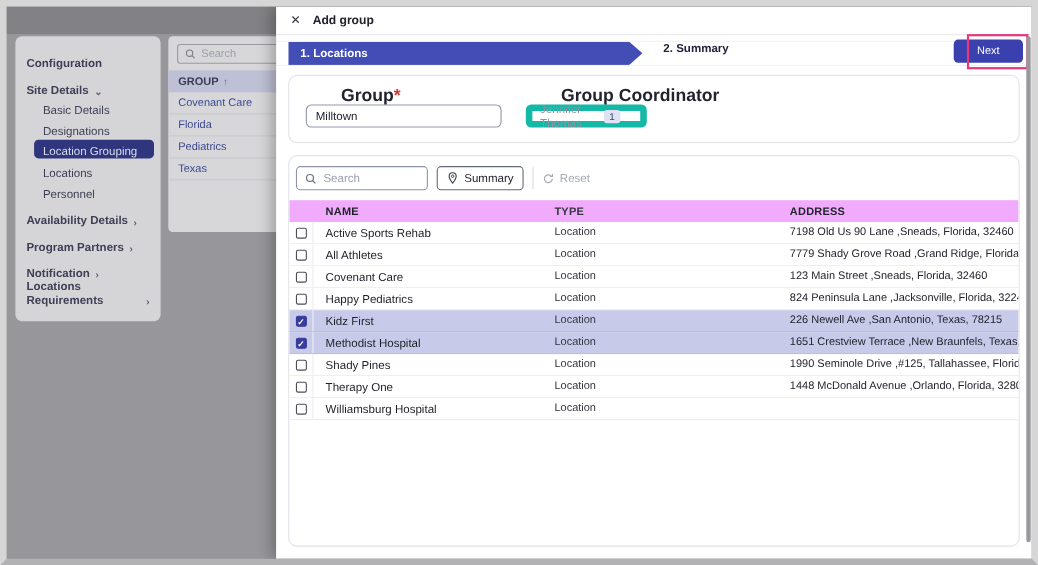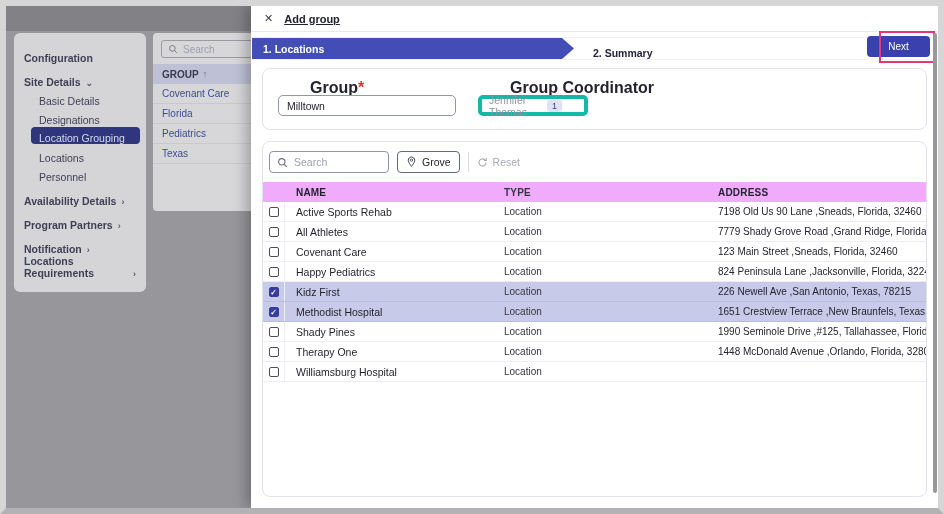--- a/index.html
+++ b/index.html
@@ -20,33 +20,33 @@
   .side-chev { font-size:9px; color:#5a5b70; }
   .groups-card { position:absolute; left:147px; top:27px; width:120px; height:178px; background:#d7d7d9; border-radius:4px; }
   .g-search { margin:7px 8px 6px 8px; height:18px; border:1px solid #9a9aa2; border-radius:3px; display:flex; align-items:center; gap:5px; padding:0 6px; color:#7c7c86; font-size:10px; background:#d7d7d9; }
   .g-head { height:20px; background:#bec0d5; display:flex; align-items:center; gap:4px; padding:0 9px; font-size:10px; font-weight:bold; color:#3a3b52; }
   .g-sort { font-size:9px; color:#6a6b84; }
   .group-row { height:20px; display:flex; align-items:center; padding:0 9px; font-size:10px; color:#3d4a92; border-bottom:1px solid #c8c8cf; }
   
   .modal { position:absolute; left:245px; top:0; width:687px; height:502px; background:#fff; box-shadow:-5px 0 12px rgba(0,0,0,.25); }
   .modal-header { height:26px; border-bottom:1px solid #e8e8ee; display:flex; align-items:center; gap:11px; padding:0 13px; }
   .close-x { font-size:11px; color:#3a3a44; cursor:pointer; }
-  .modal-title { font-size:11px; font-weight:bold; color:#21222d;text-decoration:underline; }
-  .stepper { position:absolute; left:0; top:31px; width:100%; height:23px; border-top:1px solid #f1f1f5; border-bottom:1px solid #f1f1f5; display:flex; align-items:flex-end; padding:0 1px; }
+  .modal-title { font-size:11px; font-weight:bold; color:#21222d; }
+  .stepper { position:absolute; left:0; top:31px; width:100%; height:23px; border-top:1px solid #f1f1f5; border-bottom:1px solid #f1f1f5; display:flex; align-items:flex-start; padding:0 11px; }
   .step-active { width:322px; height:21px; background:#434db6; color:#fff; font-size:10.5px; font-weight:bold; display:flex; align-items:center; padding-left:11px;
     clip-path:polygon(0 0, calc(100% - 12px) 0, 100% 50%, calc(100% - 12px) 100%, 0 100%); }
   .step-inactive { margin-left:19px; font-size:10.5px; font-weight:bold; color:#23243a; }
   .next-btn { position:absolute; top:30px; right:8px; width:63px; height:21px; background:#3a41ae; color:#fff; font-size:10px; border:none; border-radius:4px; font-family:inherit; cursor:pointer; }
   .next-annotation { position:absolute; top:25px; right:3px; width:56px; height:32px; border:2px solid #e8367d; pointer-events:none; }
   .card { position:absolute; left:11px; right:11px; border:1px solid #e2e2ea; border-radius:8px; background:#fff; }
   .card.form-card { top:62px; height:62px; }
   .field-label { position:absolute; top:10px; font-size:16px; font-weight:bold; color:#22232e;margin-left:32px; }
   .req { color:#e03131; }
   .text-input { position:absolute; top:26px; height:21px; border:1px solid #9196aa; border-radius:5px; font-size:10.5px; color:#23242e; padding:0 8px; font-family:inherit; background:#fff; }
-  .select { position:absolute; top:26px; height:21px; border:4px solid #14b8a6; border-radius:5px; display:flex; align-items:center; gap:20px; padding:0 7px; font-size:10.5px; color:#8f93a3; background:#fff; cursor:pointer; }
+  .select { position:absolute; top:26px; height:21px; border:6px solid #14b8a6; border-radius:5px; display:flex; align-items:center; gap:20px; padding:0 7px; font-size:10.5px; color:#8f93a3; background:#fff; cursor:pointer; }
   .count-badge { background:#dfe2f5; color:#3c426b; font-size:9px; padding:1px 5px; border-radius:3px; }
   .chev-down { font-size:9px; color:#7a7f90; }
   .card.table-card { top:135px; height:356px; overflow:hidden; }
   .toolbar { position:absolute; left:6px; top:9px; height:22px; display:flex; align-items:center; }
   .m-search { width:120px; height:22px; border:1px solid #8f94a8; border-radius:4px; display:flex; align-items:center; gap:6px; padding:0 7px; color:#9ba0ad; }
   .m-search input { border:none; outline:none; width:80px; font-size:10.5px; font-family:inherit; color:#23242e; background:transparent; }
   .m-search input::placeholder, .g-search span { color:#9ba0ad; }
   .states-btn { margin-left:8px; height:22px; border:1px solid #646a7a; border-radius:4px; background:#fff; display:flex; align-items:center; gap:5px; padding:0 8px; font-size:10.5px; color:#23242e; font-family:inherit; cursor:pointer; }
   .tb-divider { width:1px; height:20px; background:#dadae2; margin:0 8px; }
   .reset-btn { display:flex; align-items:center; gap:5px; font-size:10.5px; color:#a6aab6; background:none; border:none; font-family:inherit; cursor:pointer;text-align:center; }
@@ -178,21 +178,21 @@
               <circle cx="7" cy="7" r="4.6" fill="none" stroke="#6b7080" stroke-width="1.6"></circle>
               <line x1="10.6" y1="10.6" x2="14.2" y2="14.2" stroke="#6b7080" stroke-width="1.6"></line>
             </svg>
           <input placeholder="Search" style="">
         </div>
         <button class="states-btn">
           <svg class="icon-svg" width="11" height="12" viewBox="0 0 16 18">
               <path d="M8 1.6C5.3 1.6 3.2 3.7 3.2 6.4 C3.2 10 8 15.6 8 15.6 S12.8 10 12.8 6.4 C12.8 3.7 10.7 1.6 8 1.6 Z" fill="none" stroke="#3a3f50" stroke-width="1.5"></path>
               <circle cx="8" cy="6.3" r="1.7" fill="none" stroke="#3a3f50" stroke-width="1.3"></circle>
             </svg>
-          <span>Grove</span>
+          <span>Summary</span>
         </button>
         <div class="tb-divider"></div>
         <button class="reset-btn">
           <svg class="icon-svg" width="11" height="11" viewBox="0 0 16 16">
               <path d="M13.2 8 A5.2 5.2 0 1 1 11.6 4.2" fill="none" stroke="#a6aab6" stroke-width="1.6"></path>
               <path d="M13.4 1.6 L13.4 5 L10 5" fill="none" stroke="#a6aab6" stroke-width="1.6"></path>
             </svg>
           <span>Reset</span>
         </button>
       </div>

